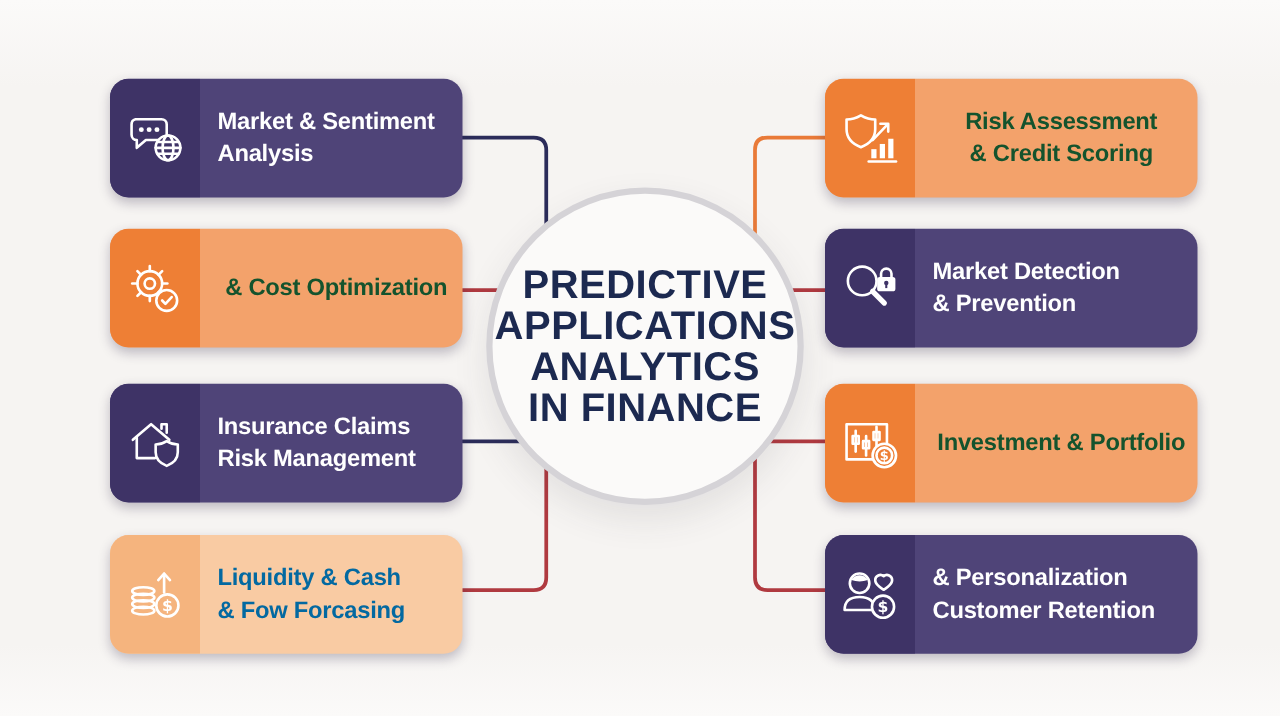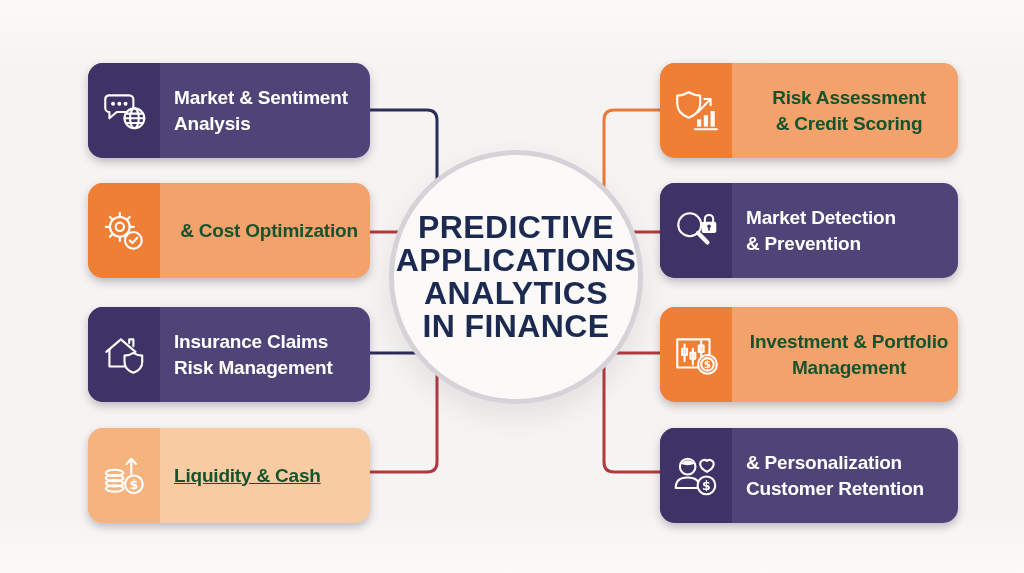--- a/index.html
+++ b/index.html
@@ -40,21 +40,21 @@
     line-height:26px;letter-spacing:-0.2px;white-space:nowrap;
   }
   .purple .icon-cell{background:#3e3366;}
   .purple{background:#4f4478;}
   .purple .label{color:#ffffff;}
   .orange .icon-cell{background:#ee7f35;}
   .orange{background:#f3a26b;}
   .orange .label{color:#14532d;text-align:center;}
   .peach .icon-cell{background:#f5b47e;}
   .peach{background:#f9cba3;}
-  .peach .label{color:#14532d;text-decoration:underline;}
+  .peach .label{color:#0369a1;}
 
   .icon-cell svg{width:50px;height:50px;}
   .icon-cell svg *{vector-effect:non-scaling-stroke;}
   .wstroke{stroke:#fff;stroke-width:2.1;fill:none;stroke-linecap:round;stroke-linejoin:round;}
   .wfill{fill:#fff;stroke:none;}
   .coin-txt{font-family:"DejaVu Sans",sans-serif;font-weight:bold;fill:#fff;}
 </style>
 </head>
 <body>
 
@@ -147,20 +147,21 @@
         <ellipse class="wstroke" cx="15" cy="36" rx="8.5" ry="3"></ellipse>
         <line class="wstroke" x1="31" y1="22" x2="31" y2="8"></line>
         <path class="wstroke" d="M26.5 12.5 L31 7.5 L35.5 12.5"></path>
         <circle cx="33.5" cy="32" r="8.5" fill="#f5b47e"></circle>
         <circle class="wstroke" cx="33.5" cy="32" r="8.5"></circle>
         <text class="coin-txt" x="33.5" y="36.2" font-size="12" text-anchor="middle">$</text>
       </svg>
     </div>
     <div class="label">
       <span>Liquidity &amp; Cash</span>
+      <span>&amp; Fow Forcasing</span>
     </div>
   </div>
 
   <div class="card right row1 orange">
     <div class="icon-cell">
       <svg viewBox="0 0 48 48">
         <path class="wstroke" d="M17 6 q-5.5 3.2 -11 3.2 v7.5 q0 9.5 11 13.8 q11 -4.3 11 -13.8 v-7.5 q-5.5 0 -11 -3.2 z"></path>
         <rect class="wfill" x="25" y="32" width="4" height="7"></rect>
         <rect class="wfill" x="31.5" y="28" width="4" height="11"></rect>
         <rect class="wfill" x="38" y="24" width="4" height="15"></rect>
@@ -203,21 +204,20 @@
         <line class="wstroke" x1="29" y1="11" x2="29" y2="26"></line>
         <rect class="wstroke" x="26.7" y="15" width="4.6" height="6"></rect>
         <circle cx="35" cy="33" r="9" fill="#ee7f35"></circle>
         <circle class="wstroke" cx="35" cy="33" r="9"></circle>
         <circle class="wstroke" cx="35" cy="33" r="6"></circle>
         <text class="coin-txt" x="35" y="36.8" font-size="10" text-anchor="middle">$</text>
       </svg>
     </div>
     <div class="label">
       <span>Investment &amp; Portfolio</span>
-      <span>Management</span>
     </div>
   </div>
 
   <div class="card right row4 purple">
     <div class="icon-cell">
       <svg viewBox="0 0 48 48">
         <circle class="wstroke" cx="16" cy="15" r="7.5"></circle>
         <path class="wfill" d="M9.6 12.5 a7.5 7.5 0 0 1 12.8 0 q-6.4 2.2 -12.8 0 z"></path>
         <path class="wstroke" d="M4.5 35.5 q0 -10 11.5 -10 q11.5 0 11.5 10 z"></path>
         <path class="wstroke" d="M34.5 9.5 a4 4 0 0 1 6.5 3 c0 4 -6.5 7.5 -6.5 7.5 s-6.5 -3.5 -6.5 -7.5 a4 4 0 0 1 6.5 -3 z"></path>

